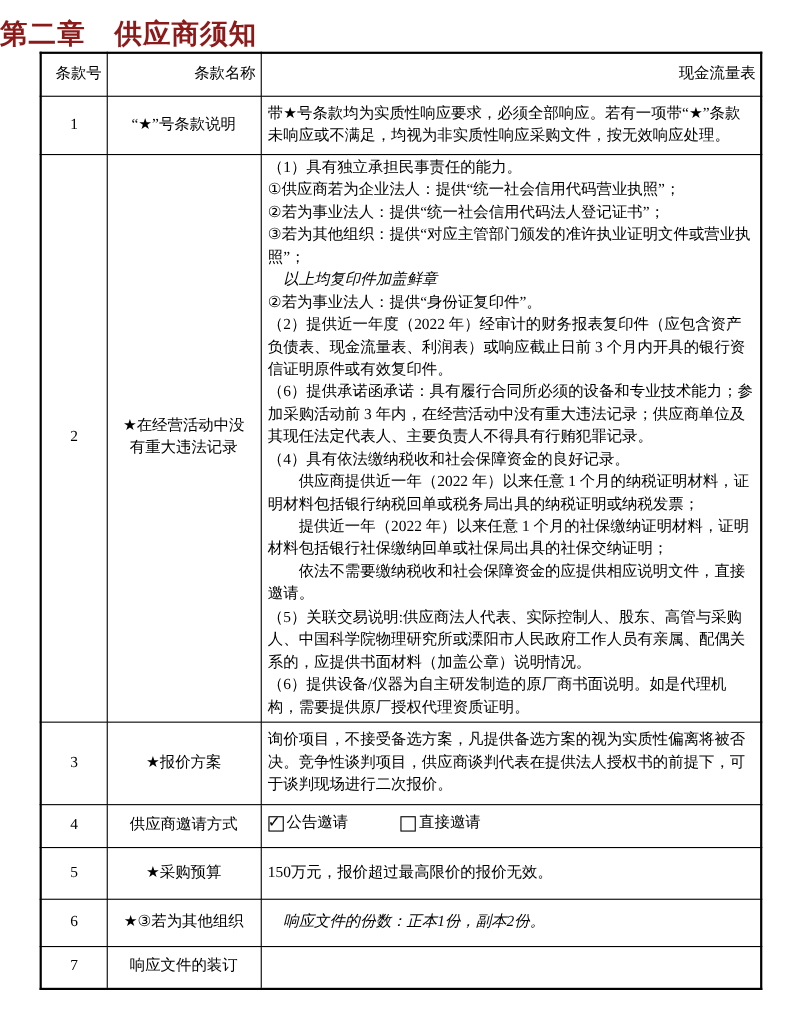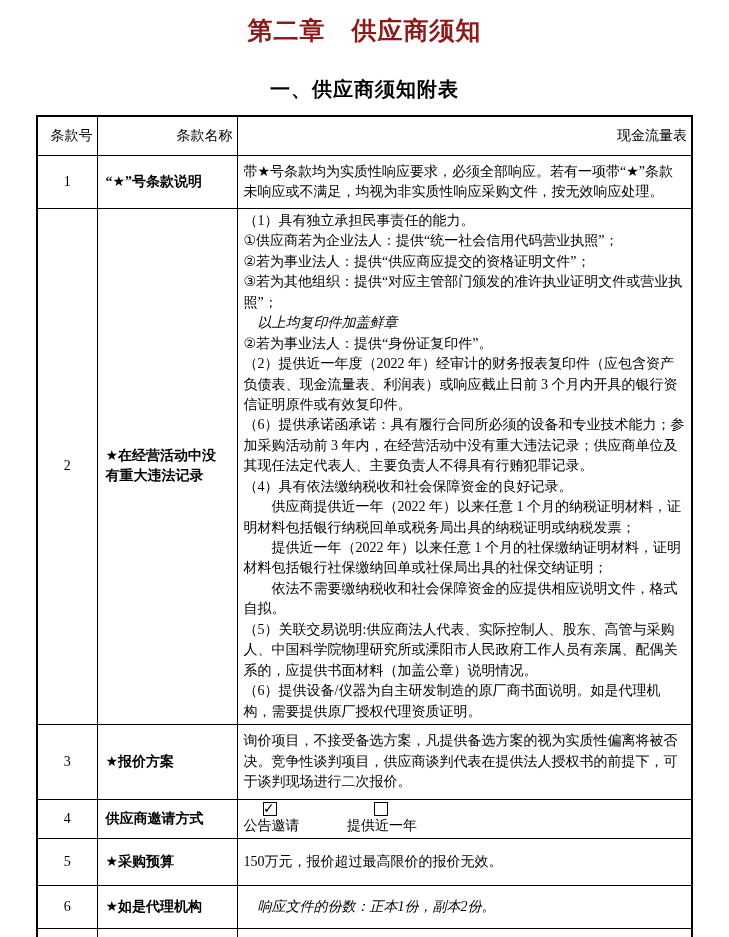--- a/index.html
+++ b/index.html
@@ -7,21 +7,20 @@
     width:729px;height:937px;overflow:hidden;
     font-family:"Liberation Serif","DejaVu Serif","DejaVu Sans",serif;
     color:#000;
     -webkit-font-smoothing:antialiased;
   }
   .page{width:729px;height:937px;position:relative;}
   .chapter-title{
     font-family:"Liberation Sans","DejaVu Sans",sans-serif;
     font-weight:bold;
     font-size:25px;
-    text-align:center;
     margin:0;
     padding-top:14px;
     letter-spacing:1px;
     white-space:pre-wrap;
   }
   .section-title{
     font-family:"Liberation Sans","DejaVu Sans",sans-serif;
     font-weight:bold;
     font-size:20px;
     color:#000;
@@ -47,32 +46,32 @@
     font-weight:normal;
     vertical-align:middle;
     padding:2px 4px;
     line-height:1.45;
   }
   col.c1{width:60px;}
   col.c2{width:140px;}
   col.c3{width:455px;}
   th{height:34px;text-align:right;}
   td.num{text-align:center;}
-  td.name{padding:2px 8px;font-weight:bold;}
+  td.name{text-align:center;padding:2px 8px;}
   td.desc{text-align:left;padding:2px 6px;}
   td.desc p{margin:0;line-height:1.46;}
   .ind1{text-indent:1em;font-style:italic;}
   .ind2{text-indent:2em;}
   tr.r1 td{height:48px;}
   tr.r3 td{height:70px;}
   tr.r4 td{height:34px;}
   tr.r5 td{height:42px;}
   tr.r6 td{height:38px;}
   tr.r7 td{height:33px;}
-  .cbx-group{display:inline-flex;align-items:center;margin-right:44px;flex-direction:column;}
+  .cbx-group{display:inline-flex;align-items:center;margin-right:44px;}
   .cbx{
     display:inline-block;width:12px;height:12px;
     border:1.5px solid #000;
     position:relative;
     margin-right:3px;
     flex:0 0 auto;
   }
   .cbx.checked::after{
     content:"✓";
     position:absolute;
@@ -82,21 +81,20 @@
     color:#000;
   }
 </style>
 </head>
 <body>
 
 <div class="page">
 
   <h1 class="chapter-title" style="color: rgb(139, 26, 26);">第二章　供应商须知</h1>
 
-  <h2 class="section-title">一、供应商须知附表</h2>
 
   <table class="notice">
     <colgroup>
         <col class="c1">
         <col class="c2">
         <col class="c3">
       </colgroup>
 
     <tbody>
         <tr>
@@ -112,30 +110,30 @@
         <p>带★号条款均为实质性响应要求，必须全部响应。若有一项带“★”条款未响应或不满足，均视为非实质性响应采购文件，按无效响应处理。</p>
       </td>
     </tr>
 
     <tr class="r2">
       <td class="num">2</td>
       <td class="name">★在经营活动中没有重大违法记录</td>
       <td class="desc">
         <p>（1）具有独立承担民事责任的能力。</p>
         <p>①供应商若为企业法人：提供“统一社会信用代码营业执照”；</p>
-        <p>②若为事业法人：提供“供应商应提交的资格证明文件”；</p>
+        <p>②若为事业法人：提供“统一社会信用代码法人登记证书”；</p>
         <p>③若为其他组织：提供“对应主管部门颁发的准许执业证明文件或营业执照”；</p>
         <p class="ind1">以上均复印件加盖鲜章</p>
         <p>②若为事业法人：提供“身份证复印件”。</p>
         <p>（2）提供近一年度（2022 年）经审计的财务报表复印件（应包含资产负债表、现金流量表、利润表）或响应截止日前 3 个月内开具的银行资信证明原件或有效复印件。</p>
         <p>（6）提供承诺函承诺：具有履行合同所必须的设备和专业技术能力；参加采购活动前 3 年内，在经营活动中没有重大违法记录；供应商单位及其现任法定代表人、主要负责人不得具有行贿犯罪记录。</p>
         <p>（4）具有依法缴纳税收和社会保障资金的良好记录。</p>
         <p class="ind2">供应商提供近一年（2022 年）以来任意 1 个月的纳税证明材料，证明材料包括银行纳税回单或税务局出具的纳税证明或纳税发票；</p>
         <p class="ind2">提供近一年（2022 年）以来任意 1 个月的社保缴纳证明材料，证明材料包括银行社保缴纳回单或社保局出具的社保交纳证明；</p>
-        <p class="ind2">依法不需要缴纳税收和社会保障资金的应提供相应说明文件，格式自拟。</p>
+        <p class="ind2">依法不需要缴纳税收和社会保障资金的应提供相应说明文件，直接邀请。</p>
         <p>（5）关联交易说明:供应商法人代表、实际控制人、股东、高管与采购人、中国科学院物理研究所或溧阳市人民政府工作人员有亲属、配偶关系的，应提供书面材料（加盖公章）说明情况。</p>
         <p>（6）提供设备/仪器为自主研发制造的原厂商书面说明。如是代理机构，需要提供原厂授权代理资质证明。</p>
       </td>
     </tr>
 
     <tr class="r3">
       <td class="num">3</td>
       <td class="name">★报价方案</td>
       <td class="desc">
         <p>询价项目，不接受备选方案，凡提供备选方案的视为实质性偏离将被否决。竞争性谈判项目，供应商谈判代表在提供法人授权书的前提下，可于谈判现场进行二次报价。</p>
@@ -145,36 +143,36 @@
     <tr class="r4">
       <td class="num">4</td>
       <td class="name">供应商邀请方式</td>
       <td class="desc">
         <span class="cbx-group">
           <span class="cbx checked"></span>
           <span>公告邀请</span>
         </span>
         <span class="cbx-group">
           <span class="cbx"></span>
-          <span>提供近一年</span>
+          <span>直接邀请</span>
         </span>
       </td>
     </tr>
 
     <tr class="r5">
       <td class="num">5</td>
       <td class="name">★采购预算</td>
       <td class="desc">
         <p>150万元，报价超过最高限价的报价无效。</p>
       </td>
     </tr>
 
     <tr class="r6">
       <td class="num">6</td>
-      <td class="name">★如是代理机构</td>
+      <td class="name">★③若为其他组织</td>
       <td class="desc">
         <p class="ind1">响应文件的份数：正本1份，副本2份。</p>
       </td>
     </tr>
 
     <tr class="r7">
       <td class="num">7</td>
       <td class="name">响应文件的装订</td>
       <td class="desc">
         

